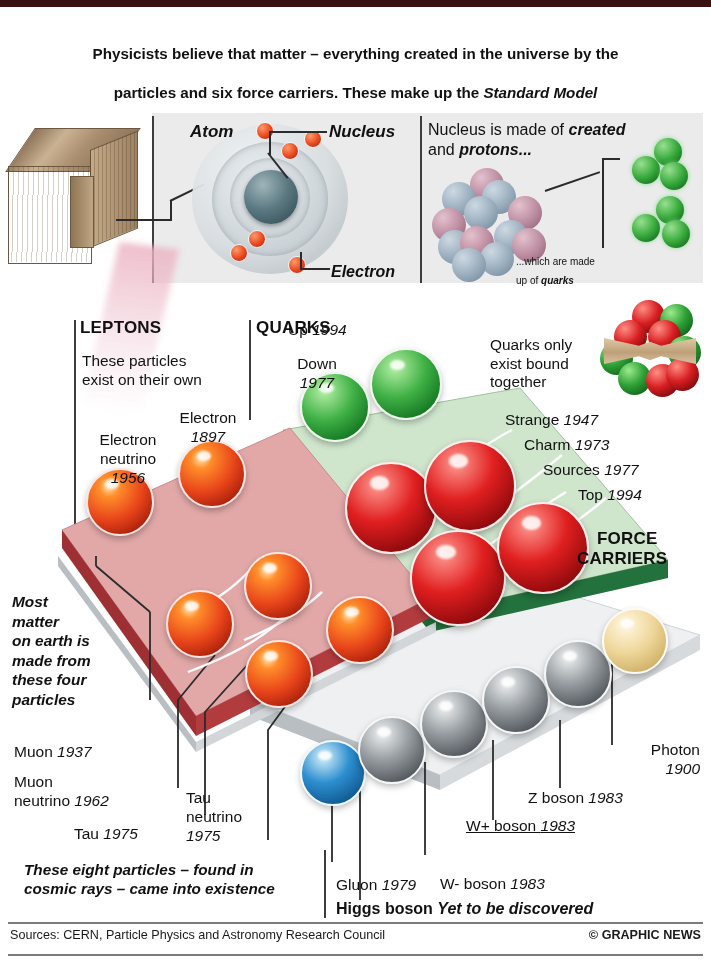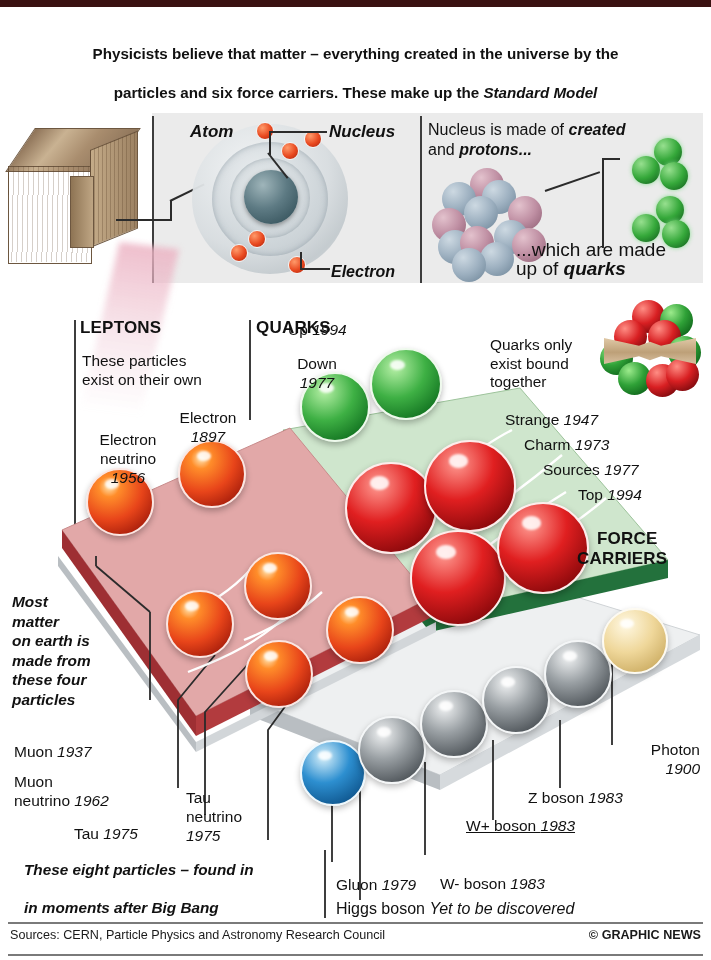--- a/index.html
+++ b/index.html
@@ -118,21 +118,21 @@
      clip-path:polygon(0 0,38% 30%,50% 14%,62% 30%,100% 0,100% 100%,62% 70%,50% 86%,38% 70%,0 100%);}
 
   
   .footline{position:absolute;left:8px;top:922px;width:695px;height:2px;background:#7a7a7a;}
   .footline2{position:absolute;left:8px;top:954px;width:695px;height:2px;background:#7a7a7a;}
   .sources{position:absolute;left:10px;top:928px;font-size:12.6px;color:#1a1a1a;}
   .gn{position:absolute;right:10px;top:928px;font-size:12.6px;font-weight:bold;color:#1a1a1a;}
 
   .bottomnote{position:absolute;left:24px;top:860px;width:300px;font-size:15.3px;
      font-weight:bold;font-style:italic;line-height:19px;}
-  .higgs{position:absolute;left:336px;top:900px;font-size:16px;font-weight:normal;}
+  .higgs{position:absolute;left:336px;top:900px;font-size:16px;font-weight:bold;}
   .higgs i{font-style:italic;}
 </style>
 </head>
 <body>
 
 <div class="page">
 
   <div class="toprule"></div>
 
 
@@ -213,21 +213,21 @@
   <div class="trio" style="left:630px;top:196px;width:70px;height:52px;">
     <i style="left:26px;top:0px;"></i>
     <i style="left:2px;top:18px;"></i>
     <i style="left:32px;top:24px;"></i>
   </div>
 
   <div class="leader" style="left:545px;top:190px;width:58px;height:2px;transform:rotate(-19deg);transform-origin:left center;"></div>
   <div class="leader" style="left:602px;top:158px;width:2px;height:90px;"></div>
   <div class="leader" style="left:602px;top:158px;width:18px;height:2px;"></div>
 
-  <div class="lbl" style="left:516px;top:240px;font-size:19px;line-height:19px;text-align:left;">
+  <div class="lbl" style="left:516px;top:252px;font-size:10px;line-height:19px;text-align:left;">
     <span>...which are made</span><br>
     <span>up of </span><b><i>quarks</i></b>
   </div>
 
 
   <div class="colhead" style="left:80px;top:318px;">LEPTONS</div>
   <div class="colhead" style="left:256px;top:318px;">QUARKS</div>
 
   <div class="vrule" style="left:74px;top:320px;height:222px;background:#3d3d3d;"></div>
   <div class="vrule" style="left:249px;top:320px;height:100px;background:#3d3d3d;"></div>
@@ -430,22 +430,21 @@
     <span>W- boson </span><i>1983</i>
   </div>
   <div class="lbl" style="left:336px;top:875px;">
     <span>Gluon </span><i>1979</i>
   </div>
 
   <div class="vrule" style="left:324px;top:850px;height:68px;background:#3d3d3d;"></div>
 
   <div class="bottomnote">
     <span>These eight particles – found in</span><br>
-    <br>
-    <span>in moments after Big Bang</span>
+    <span>cosmic rays – came into existence</span><br>
   </div>
 
   <div class="higgs">
     <span>Higgs boson </span><i>Yet to be discovered</i>
   </div>
 
   <div class="footline"></div>
   <div class="sources">Sources: CERN, Particle Physics and Astronomy Research Council</div>
   <div class="gn">© GRAPHIC NEWS</div>
   <div class="footline2"></div>

